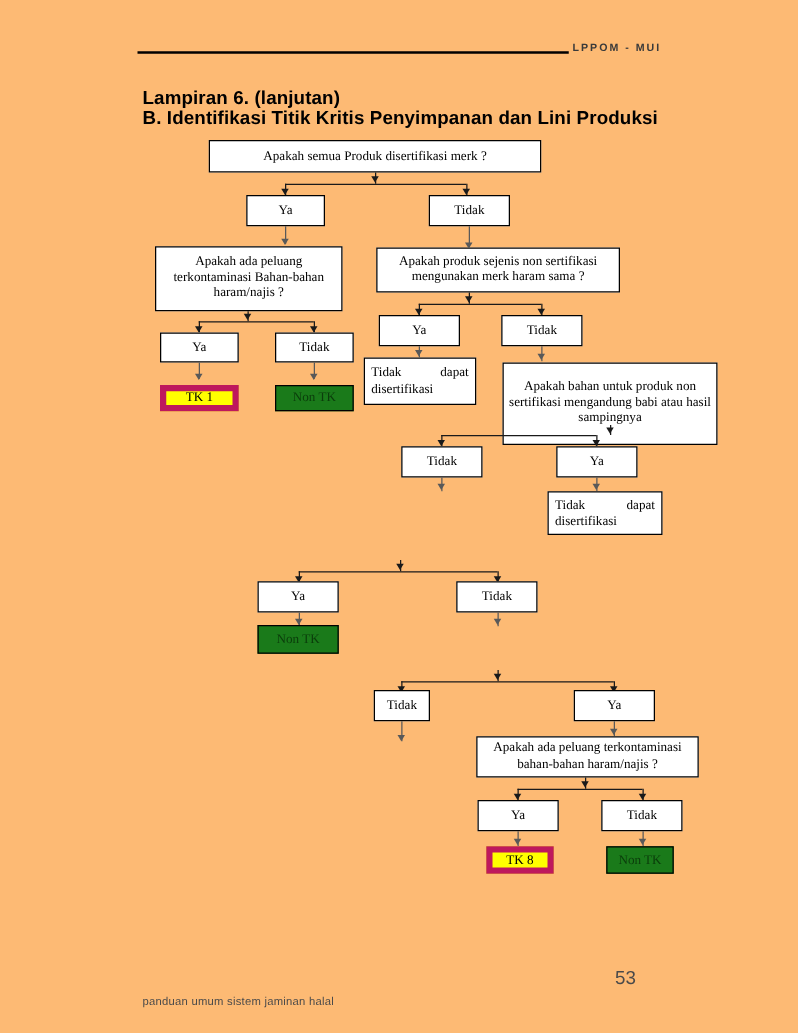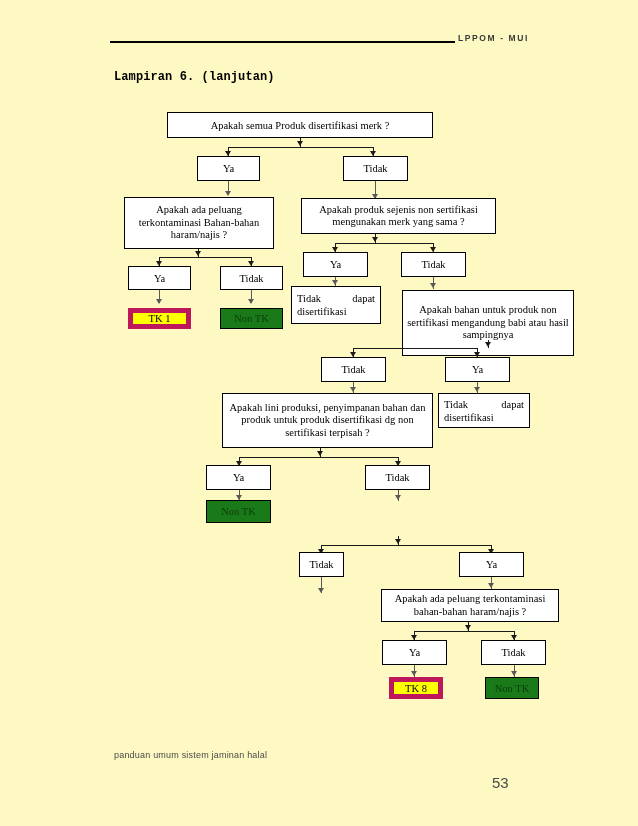--- a/index.html
+++ b/index.html
@@ -4,21 +4,21 @@
 <style>
   html, body {
     margin: 0;
     padding: 0;
     background: #ffffff;
   }
   #page {
     position: relative;
     width: 638px;
     height: 826px;
-    background: #fef9c3;
+    background: #fdba74;
     overflow: hidden;
     font-family: "Liberation Serif", "DejaVu Serif", serif;
   }
 
   
   #header-rule {
     position: absolute;
     left: 110px;
     top: 41px;
     width: 345px;
@@ -33,22 +33,22 @@
     font-size: 8.5px;
     font-weight: bold;
     letter-spacing: 1.6px;
     color: #3a3a3a;
     white-space: nowrap;
   }
 
   
   .title-line {
     position: absolute;
-    font-family: Liberation Mono, monospace;
-    font-size: 12px;
+    font-family: Liberation Sans, sans-serif;
+    font-size: 15px;
     font-weight: bold;
     color: #000000;
     white-space: nowrap;
     letter-spacing: 0.1px;
   }
   #title-1 { left: 114px; top: 70px; }
   #title-2 { left: 114px; top: 86px; }
 
   
   .node {
@@ -102,21 +102,21 @@
     border-left: 3.5px solid transparent;
     border-right: 3.5px solid transparent;
     border-top: 5px solid #1a1a1a;
   }
   .arrow.gray { border-top-color: #595959; }
 
   
   #footer-text {
     position: absolute;
     left: 114px;
-    top: 750px;
+    top: 796px;
     font-family: "Liberation Sans", "DejaVu Sans", sans-serif;
     font-size: 9px;
     color: #4a4a4a;
     letter-spacing: 0.2px;
     white-space: nowrap;
   }
   #footer-page {
     position: absolute;
     left: 492px;
     top: 774px;
@@ -128,20 +128,21 @@
 </style>
 </head>
 <body>
 
 <div id="page">
 
   <div id="header-rule"></div>
   <div id="header-brand">LPPOM - MUI</div>
 
   <div class="title-line" id="title-1">Lampiran 6. (lanjutan)</div>
+  <div class="title-line" id="title-2">B.  Identifikasi Titik Kritis Penyimpanan dan Lini Produksi</div>
 
   <div class="node" style="left:167px; top:112px; width:266px; height:26px;">Apakah semua Produk disertifikasi merk ?</div>
 
   <div class="vline dark" style="left:300px; top:138px; width:1px; height:9px;"></div>
   <div class="arrow" style="left:296.5px; top:141px;"></div>
   <div class="hline" style="left:228px; top:147px; width:145px;"></div>
   <div class="vline dark" style="left:228px; top:147px; height:9px;"></div>
   <div class="arrow" style="left:224.5px; top:151px;"></div>
   <div class="vline dark" style="left:373px; top:147px; height:9px;"></div>
   <div class="arrow" style="left:369.5px; top:151px;"></div>
@@ -169,21 +170,21 @@
   <div class="node" style="left:220px; top:266px; width:63px; height:24px;">Tidak</div>
 
   <div class="vline" style="left:159px; top:290px; height:13px;"></div>
   <div class="arrow gray" style="left:155.5px; top:299px;"></div>
   <div class="vline" style="left:251px; top:290px; height:13px;"></div>
   <div class="arrow gray" style="left:247.5px; top:299px;"></div>
 
   <div class="node yellow" style="left:128px; top:308px; width:63px; height:21px;">TK 1</div>
   <div class="node green" style="left:220px; top:308px; width:63px; height:21px;">Non TK</div>
 
-  <div class="node tight" style="left:301px; top:198px; width:195px; height:36px;">Apakah produk sejenis non sertifikasi mengunakan merk yang sama ?</div>
+  <div class="node tight" style="left:301px; top:198px; width:195px; height:36px;">Apakah produk sejenis non sertifikasi mengunakan merk haram sama ?</div>
 
   <div class="vline dark" style="left:375px; top:234px; height:9px;"></div>
   <div class="arrow" style="left:371.5px; top:237px;"></div>
   <div class="hline" style="left:335px; top:243px; width:98px;"></div>
   <div class="vline dark" style="left:335px; top:243px; height:9px;"></div>
   <div class="arrow" style="left:331.5px; top:247px;"></div>
   <div class="vline dark" style="left:433px; top:243px; height:9px;"></div>
   <div class="arrow" style="left:429.5px; top:247px;"></div>
 
   <div class="node" style="left:303px; top:252px; width:65px; height:25px;">Ya</div>
@@ -209,21 +210,20 @@
   <div class="node" style="left:321px; top:357px; width:65px; height:25px;">Tidak</div>
   <div class="node" style="left:445px; top:357px; width:65px; height:25px;">Ya</div>
 
   <div class="vline" style="left:353px; top:382px; height:11px;"></div>
   <div class="arrow gray" style="left:349.5px; top:387px;"></div>
   <div class="vline" style="left:477px; top:382px; height:11px;"></div>
   <div class="arrow gray" style="left:473.5px; top:387px;"></div>
 
   <div class="node left-just" style="left:438px; top:393px; width:92px; height:35px;">Tidak dapat disertifikasi</div>
 
-  <div class="node tight" style="left:222px; top:393px; width:211px; height:55px;">Apakah lini produksi, penyimpanan bahan dan produk untuk produk disertifikasi dg non sertifikasi terpisah ?</div>
 
   <div class="vline dark" style="left:320px; top:448px; height:9px;"></div>
   <div class="arrow" style="left:316.5px; top:451px;"></div>
   <div class="hline" style="left:239px; top:457px; width:159px;"></div>
   <div class="vline dark" style="left:239px; top:457px; height:9px;"></div>
   <div class="arrow" style="left:235.5px; top:461px;"></div>
   <div class="vline dark" style="left:398px; top:457px; height:9px;"></div>
   <div class="arrow" style="left:394.5px; top:461px;"></div>
 
   <div class="node" style="left:206px; top:465px; width:65px; height:25px;">Ya</div>

